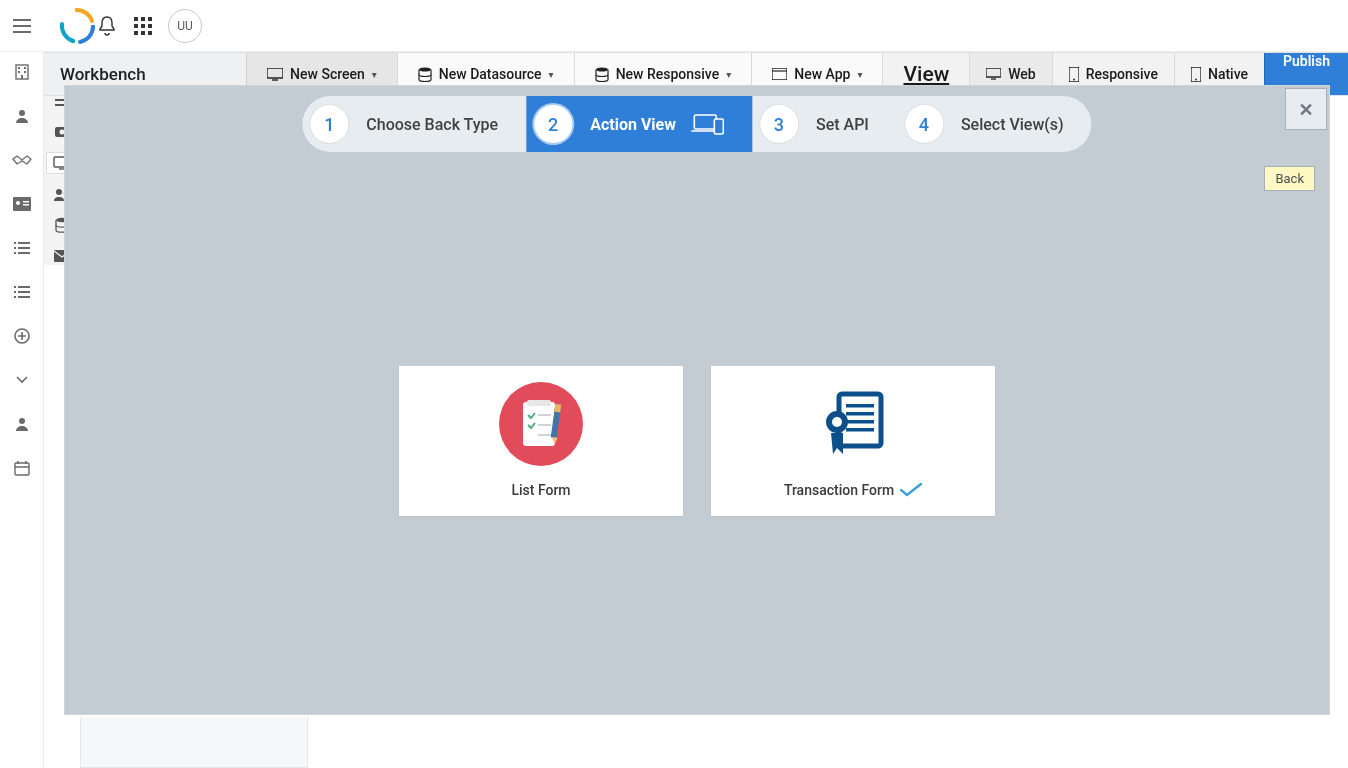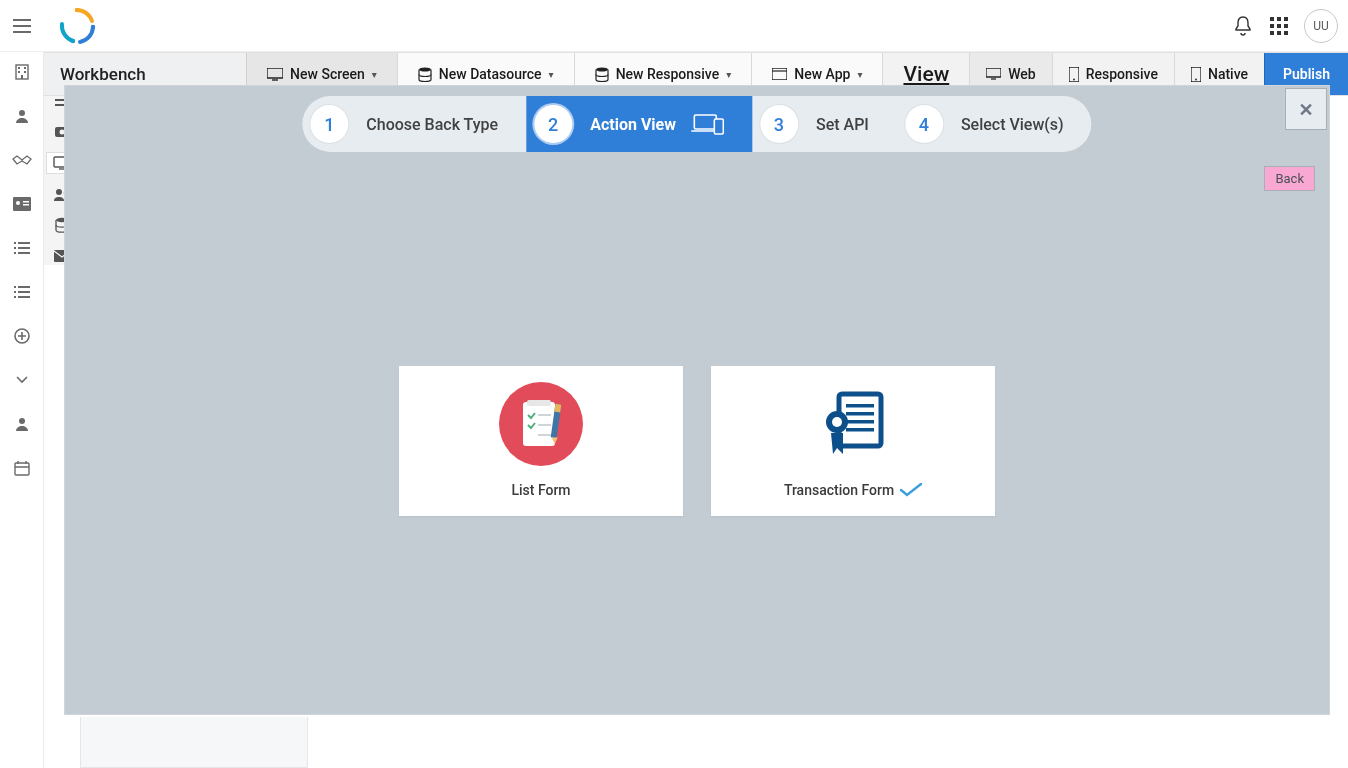--- a/index.html
+++ b/index.html
@@ -1,19 +1,19 @@
 <!DOCTYPE html>
 <html><head>
 <meta charset="utf-8">
 <style>
   * { box-sizing: border-box; margin: 0; padding: 0; font-family: -apple-system, BlinkMacSystemFont, "Segoe UI", Roboto, sans-serif; }
   body { width: 1348px; height: 768px; overflow: hidden; background: #fff; color: #333; }
 
   
-  .topbar { height: 52px; display: flex; align-items: center; justify-content: space-between; padding: 0 10px 0 0; border-bottom: 1px solid #eee; }
+  .topbar { height: 52px; display: flex; align-items: center; justify-content: flex-start; padding: 0 10px 0 0; border-bottom: 1px solid #eee; }
   .topbar-left { display: flex; align-items: center; }
   .hamburger { width: 44px; height: 52px; display:flex; align-items:center; justify-content:center; color:#6a6a6a; cursor:pointer; }
   .logo { width: 38px; height: 38px; margin-left: 14px; }
   .topbar-right { display:flex; align-items:center; gap:14px; }
   .bell, .apps { width:22px; height:22px; display:flex; align-items:center; justify-content:center; color:#333; cursor:pointer; }
   .avatar { width: 34px; height:34px; border:1px solid #c9c9c9; border-radius:50%; display:flex; align-items:center; justify-content:center; font-size:12px; color:#5b5b5b; background:#fff; }
 
   
   .rail { position:absolute; left:0; top:52px; bottom:0; width:44px; background:#ffffff; border-right:1px solid #eaeaea; display:flex; flex-direction:column; align-items:center; padding-top:10px; gap:24px; color:#6a6a6a; }
   .rail .ritem { width:24px; height:20px; display:flex; align-items:center; justify-content:center; cursor:pointer; }
@@ -25,37 +25,37 @@
   
   .wbrow { position:absolute; left:44px; right:0; top:52px; height:44px; display:flex; align-items:stretch; background:#f2f2f2; border-top:1px solid #e1e1e1; border-bottom:1px solid #e1e1e1; }
   .wb-title { width:204px; display:flex; align-items:center; padding-left:16px; font-size:17px; font-weight:500; color:#222; border-right:1px solid #d0d0d0; background:#eef0f2; }
   .wb-btn { padding:0 20px; display:flex; align-items:center; gap:7px; font-size:14px; color:#1a1a1a; border-right:1px solid #d9d9d9; background:#fafafa; cursor:pointer; white-space:nowrap; font-weight:500; }
   .wb-btn.active { background:#e6e6e6; }
   .wb-btn .caret { font-size:10px; color:#555; }
   .wb-flex { flex:1; }
   .wb-view-label { display:flex; align-items:center; padding:0 20px; font-size:21px; color:#1a1a1a; font-weight:500;text-decoration:underline; }
   .wb-tab { padding:0 16px; display:flex; align-items:center; gap:7px; font-size:14px; font-weight:500; color:#1a1a1a; border-left:1px solid #d9d9d9; cursor:pointer; }
   .wb-tab.sel { background:#eaeaea; }
-  .wb-publish { padding:0 18px; display:flex; align-items:center; background:#2f7ed8; color:#fff; font-size:14px; font-weight:600; border-left:1px solid #2468b5; cursor:pointer; }
+  .wb-publish { padding:0 18px; display:flex; background:#2f7ed8; color:#fff; font-size:14px; font-weight:600; border-left:1px solid #2468b5; cursor:pointer; }
 
   
   .canvas { position:absolute; left:64px; right:18px; top:85px; bottom:53px; background:#c3cbd3; border:1px solid #cfd5da; }
 
   
   .stepper { position:absolute; left:50%; top:10px; transform:translateX(-50%); display:flex; align-items:stretch; height:56px; background:#e7ecf0; border-radius:28px; overflow:hidden; }
   .step { display:flex; align-items:center; gap:18px; padding:0 28px 0 8px; cursor:pointer; }
   .step .num { width:38px; height:38px; border-radius:50%; background:#fff; color:#2f7ed8; display:flex; align-items:center; justify-content:center; font-size:18px; font-weight:500; box-shadow:0 0 0 1px rgba(0,0,0,0.05); }
   .step .label { font-size:16px; color:#414141; font-weight:500; white-space:nowrap; }
   .step.active { background:#2f7ed8; }
   .step.active .label { color:#fff; font-weight:700; }
   .step.active .num { box-shadow:0 0 0 2px rgba(255,255,255,0.6); }
   .step.active .devicon { margin-left:-4px; }
 
   .closebtn { position:absolute; right:2px; top:2px; width:42px; height:42px; border:1px solid #a8afb6; background:#e7ecf0; color:#6f7984; display:flex; align-items:center; justify-content:center; cursor:pointer; font-size:18px; font-weight:bold; }
-  .backbtn { position:absolute; right:14px; top:80px; border:1px solid #a8afb6; background:#f9a8d4; color:#4a5056; font-size:13px; padding:4px 10px; cursor:pointer; }
+  .backbtn { position:absolute; right:14px; top:80px; border:1px solid #a8afb6; background:#fef9c3; color:#4a5056; font-size:13px; padding:4px 10px; cursor:pointer; }
 
   
   .cards { position:absolute; left:50%; top:280px; transform:translateX(-50%); display:flex; gap:28px;align-items:center; }
   .card { width:284px; height:150px; background:#fff; display:flex; flex-direction:column; align-items:center; justify-content:flex-start; padding-top:14px; gap:14px; cursor:pointer; box-shadow:0 1px 2px rgba(0,0,0,0.06); }
   .card .title { font-size:14px; color:#3b3b3b; font-weight:500; display:flex; align-items:center; gap:6px; }
   .card .iconbox { width:88px; height:88px; display:flex; align-items:center; justify-content:center; }
   .check { color:#3aa0dd; }
 
   
   .bottompanel { position:absolute; left:80px; top:717px; width:228px; height:51px; background:#f5f7f9; border:1px solid #e3e7ea; border-top:none; }

